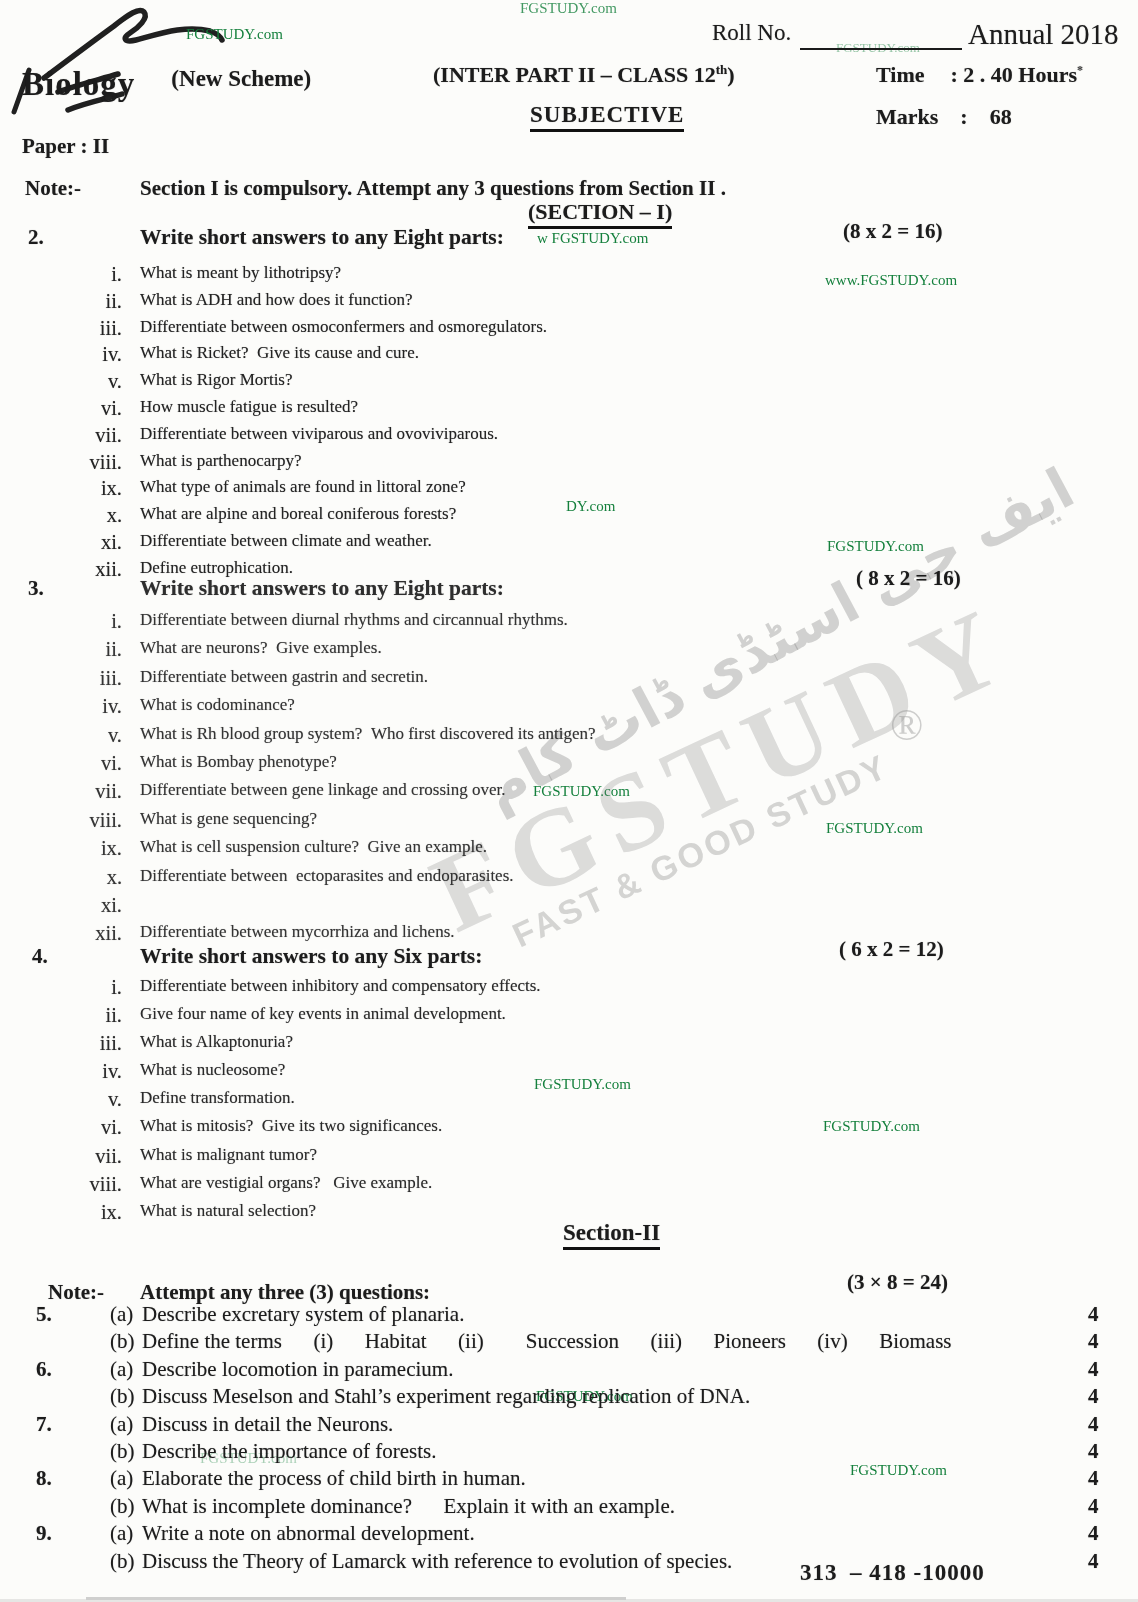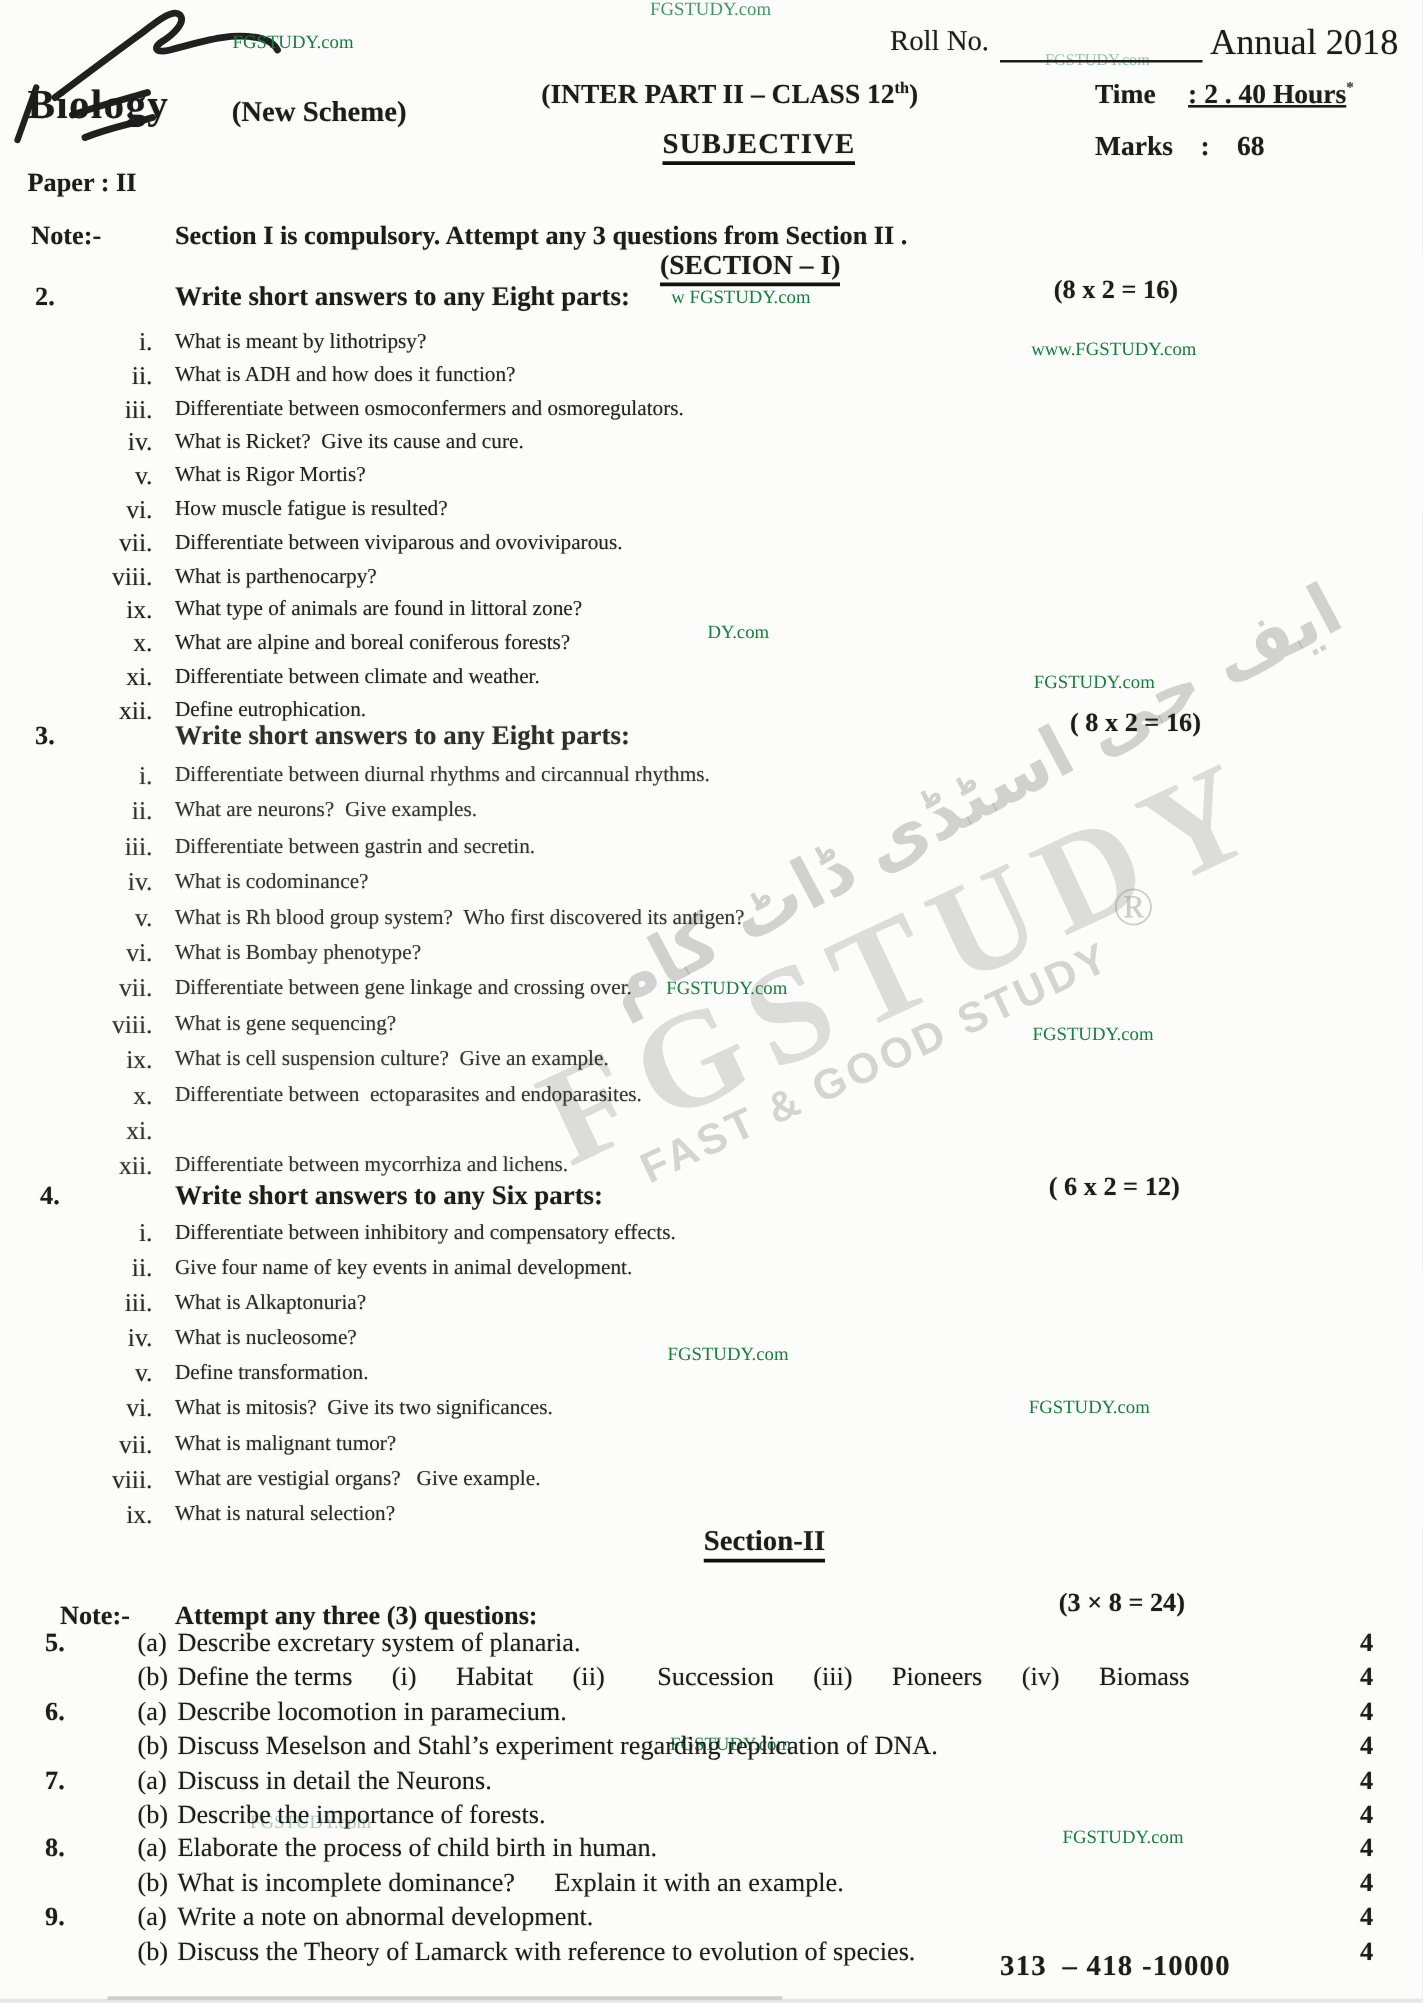--- a/index.html
+++ b/index.html
@@ -7,27 +7,27 @@
     position:relative;width:1138px;height:1602px;margin:0 auto;
     background:#fcfcfa;overflow:hidden;
     font-family:"Liberation Serif","DejaVu Serif",serif;color:#1c1c1c;
   }
   .abs{position:absolute;white-space:nowrap;}
   .ink{text-shadow:0 0 1px rgba(0,0,0,.35);}
   
   .roll-label{left:712px;top:20px;font-size:23px;}
   .roll-line{left:800px;top:18px;width:162px;height:30px;border-bottom:2.5px solid #1b1b1b;}
   .annual{left:968px;top:18px;font-size:29px;}
-  .subject-line{left:22px;top:66px;display:flex;align-items:flex-end;gap:14px;}
+  .subject-line{left:22px;top:66px;display:flex;align-items:flex-start;}
   .subject{font-size:33px;font-weight:bold;letter-spacing:1px;}
   .scheme{font-size:23px;font-weight:bold;margin-left:36px;}
   .class-line{left:433px;top:62px;font-size:22px;font-weight:bold;}
   .class-line sup{font-size:13px;}
   .time-line{left:876px;top:62px;font-size:22px;font-weight:bold;}
-  .time-line .tv{margin-left:26px;text-decoration:underline;}
+  .time-line .tv{margin-left:26px;}
   .time-star{font-size:12px;vertical-align:super;color:#444;}
   .subjective{left:530px;top:102px;font-size:23px;font-weight:bold;letter-spacing:1px;border-bottom:3px solid #111;padding-bottom:1px;}
   .marks-line{left:876px;top:104px;font-size:22px;font-weight:bold;}
   .marks-line .mc{margin-left:22px;}
   .marks-line .mv{margin-left:22px;}
   .paper{left:22px;top:134px;font-size:21px;font-weight:bold;}
   
   .note1-label{left:25px;top:176px;font-size:21px;font-weight:bold;}
   .note1-text{left:140px;top:176px;font-size:21px;font-weight:bold;}
   .sec1{left:528px;top:199px;font-size:22px;font-weight:bold;border-bottom:3px solid #111;padding-bottom:1px;}

